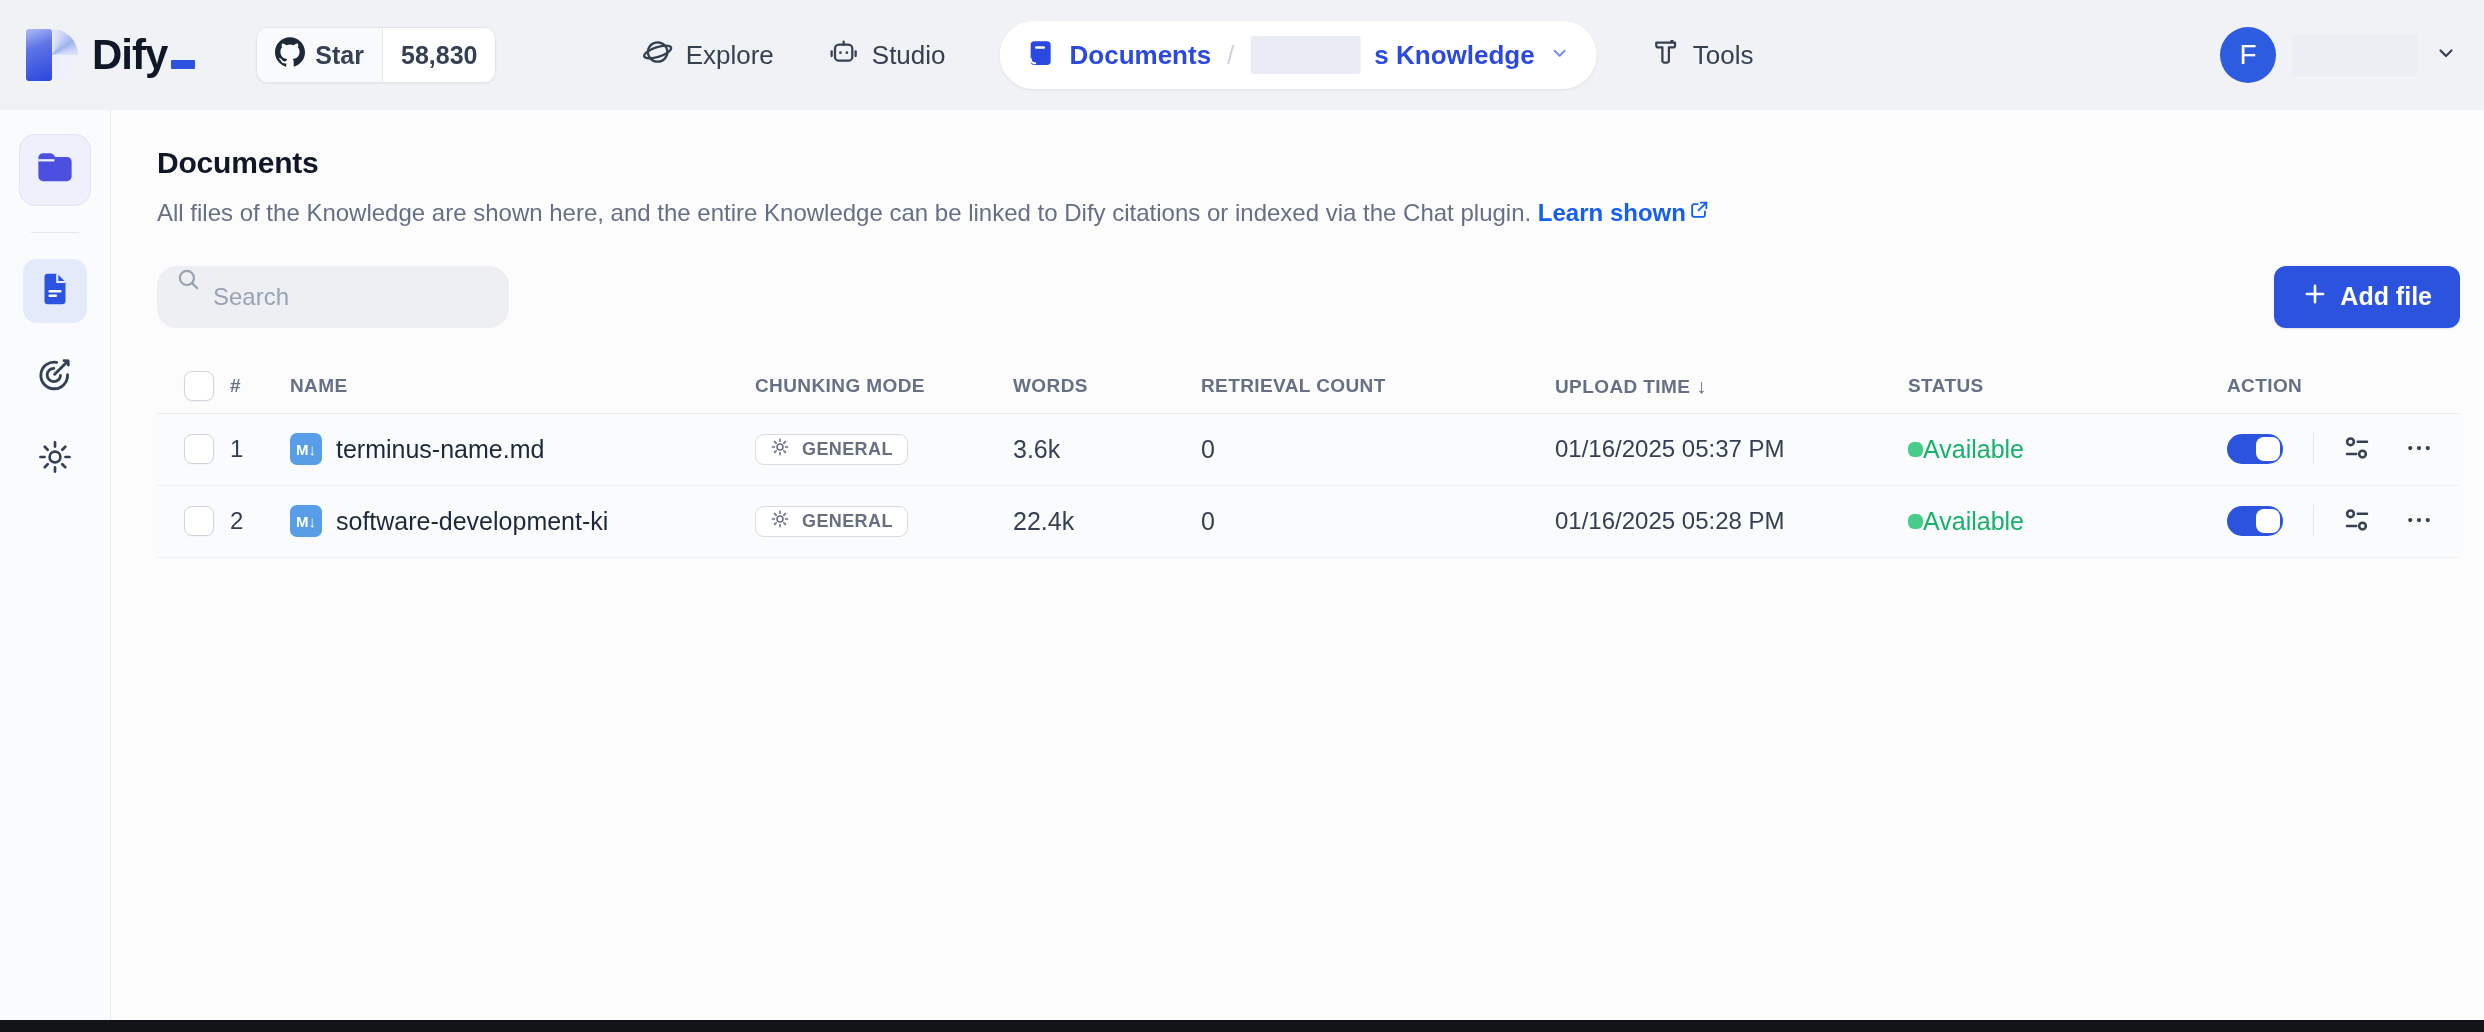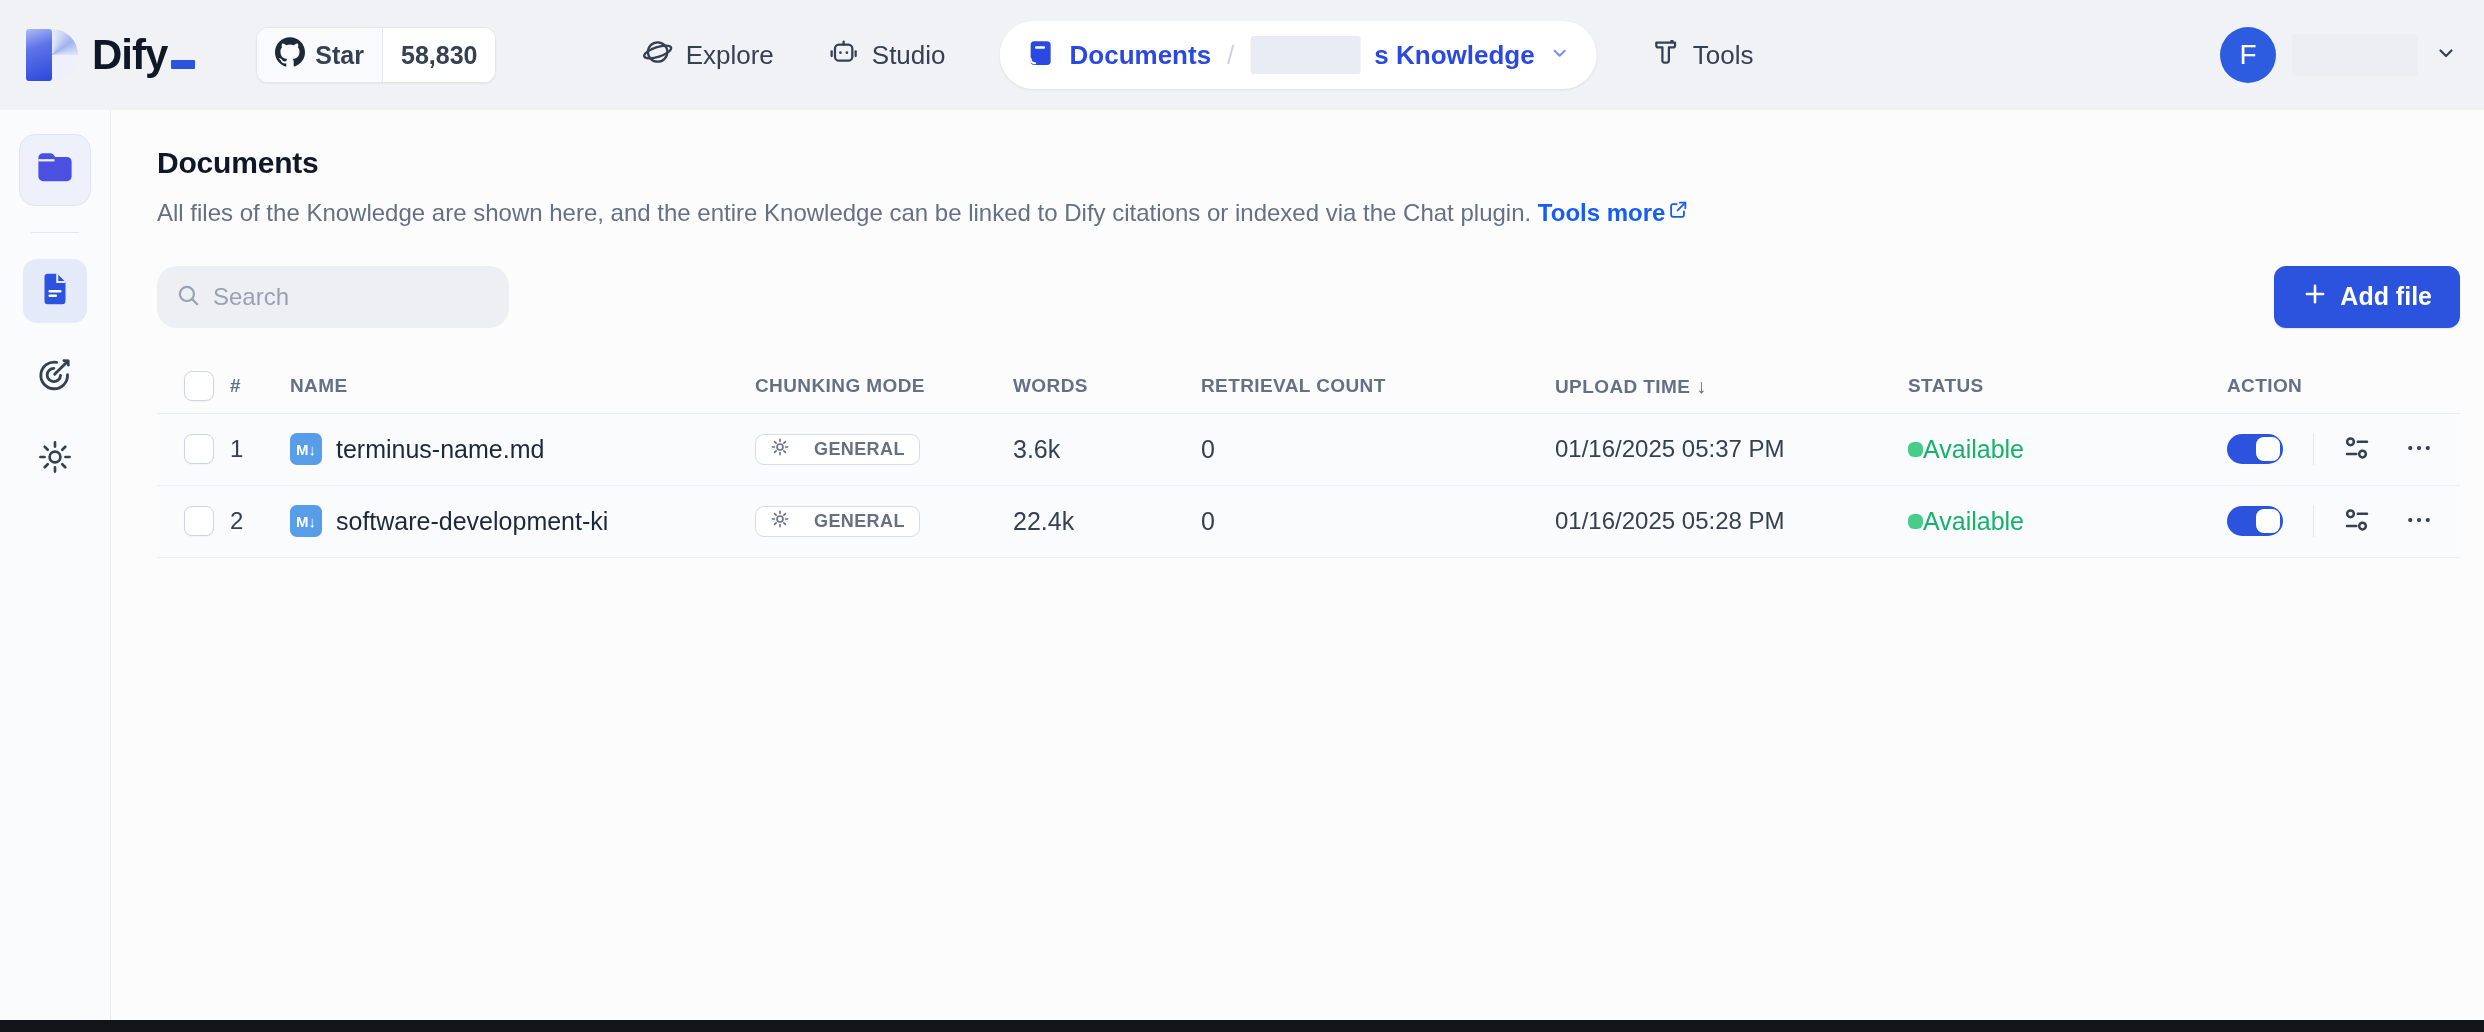--- a/index.html
+++ b/index.html
@@ -60,21 +60,21 @@
                justify-content:center; cursor:pointer; margin-bottom:20px; color:#344054; }
   .side-item.active { background:#e5eafa; color:#2b53e0; }
 
   .main { flex:1; padding:36px 24px 0 46px; background:#fcfcfd; min-width:0; }
   .page-title { font-size:30px; font-weight:700; color:#101828; letter-spacing:-0.2px; }
   .page-desc { margin-top:16px; font-size:24px; color:#667085; line-height:1.4; }
   .learn-more { color:#155eef; font-weight:600; cursor:pointer; display:inline-flex; align-items:center; gap:2px; }
 
   .toolbar { margin-top:36px; display:flex; align-items:center; justify-content:space-between; }
   .search-box { width:352px; height:62px; background:#edeff3; border-radius:20px; display:flex;
-                align-items:center; gap:12px; padding:0 18px; }
+                gap:12px; padding:0 18px; }
   .search-box input { border:none; outline:none; background:transparent; font-size:24px; color:#354052;
                       width:100%; font-family:"Liberation Sans", sans-serif; }
   .search-box input::placeholder { color:#98a2b3; }
   .add-file-btn { height:62px; border:none; border-radius:12px; background:#2b53de; color:#fff;
                   font-size:25px; font-weight:600; display:flex; align-items:center; gap:12px;
                   padding:0 28px; cursor:pointer; font-family:"Liberation Sans", sans-serif;
                   box-shadow:0 1px 2px rgba(16,24,40,.1); }
 
   
   .doc-table { margin-top:32px; }
@@ -85,21 +85,21 @@
   .sort-arrow { margin-left:6px; font-size:20px; color:#667085; }
   .t-body .t-row { height:72px; background:#fafbfd; border-bottom:1px solid #eef0f4; cursor:pointer; }
 
   .checkbox { width:30px; height:30px; border:1.5px solid #d0d5dd; border-radius:8px; background:#fff;
               cursor:pointer; box-shadow:0 1px 2px rgba(16,24,40,.04); }
   .cell-index { font-size:24px; color:#354052; }
   .cell-name { display:flex; align-items:center; gap:14px; min-width:0; }
   .md-badge { width:32px; height:32px; border-radius:7px; background:#579de8; color:#fff; font-size:15px;
               font-weight:700; display:flex; align-items:center; justify-content:center; flex:0 0 auto; }
   .file-name { font-size:25px; color:#1d2939; white-space:nowrap; overflow:hidden; text-overflow:ellipsis; }
-  .chunk-badge { display:inline-flex; align-items:center; gap:24px; border:1px solid #d8dce5; border-radius:9px;
+  .chunk-badge { display:inline-flex; align-items:center; gap:12px; border:1px solid #d8dce5; border-radius:9px;
                  background:#fff; padding:2px 14px; font-size:18px; font-weight:600; color:#676f83;
                  letter-spacing:.4px; }
   .cell-num { font-size:25px; color:#354052; }
   .cell-time { font-size:24px; color:#354052; white-space:nowrap; }
   .cell-status { display:flex; align-items:center; gap:0; }
   .status-dot { width:15px; height:15px; border-radius:6px; background:#47cd89; }
   .status-text { font-size:25px; color:#17b26a; }
 
   .cell-action { display:flex; align-items:center; gap:24px; }
   .toggle { width:56px; height:30px; border-radius:15px; background:#d0d5dd; position:relative; cursor:pointer;
@@ -246,21 +246,21 @@
           </svg>
         </span>
       </div>
     </aside>
 
     <main class="main">
       <h1 class="page-title">Documents</h1>
       <p class="page-desc">
         <span>All files of the Knowledge are shown here, and the entire Knowledge can be linked to Dify citations or indexed via the Chat plugin.</span>
         <span class="learn-more">
-          <span>Tools more</span>
+          <span>Learn shown</span>
             <span><svg width="22" height="22" viewBox="0 0 24 24" fill="none" stroke="#155eef" stroke-width="2" stroke-linecap="round" stroke-linejoin="round">
                 <path d="M10.5 5.5H6.7A2.2 2.2 0 0 0 4.5 7.7v9.6a2.2 2.2 0 0 0 2.2 2.2h9.6a2.2 2.2 0 0 0 2.2-2.2v-3.8"></path>
                 <path d="M14 4h6v6"></path>
                 <path d="M20 4l-8.5 8.5"></path>
               </svg></span>
         </span>
       </p>
 
       <div class="toolbar">
         <div class="search-box">

